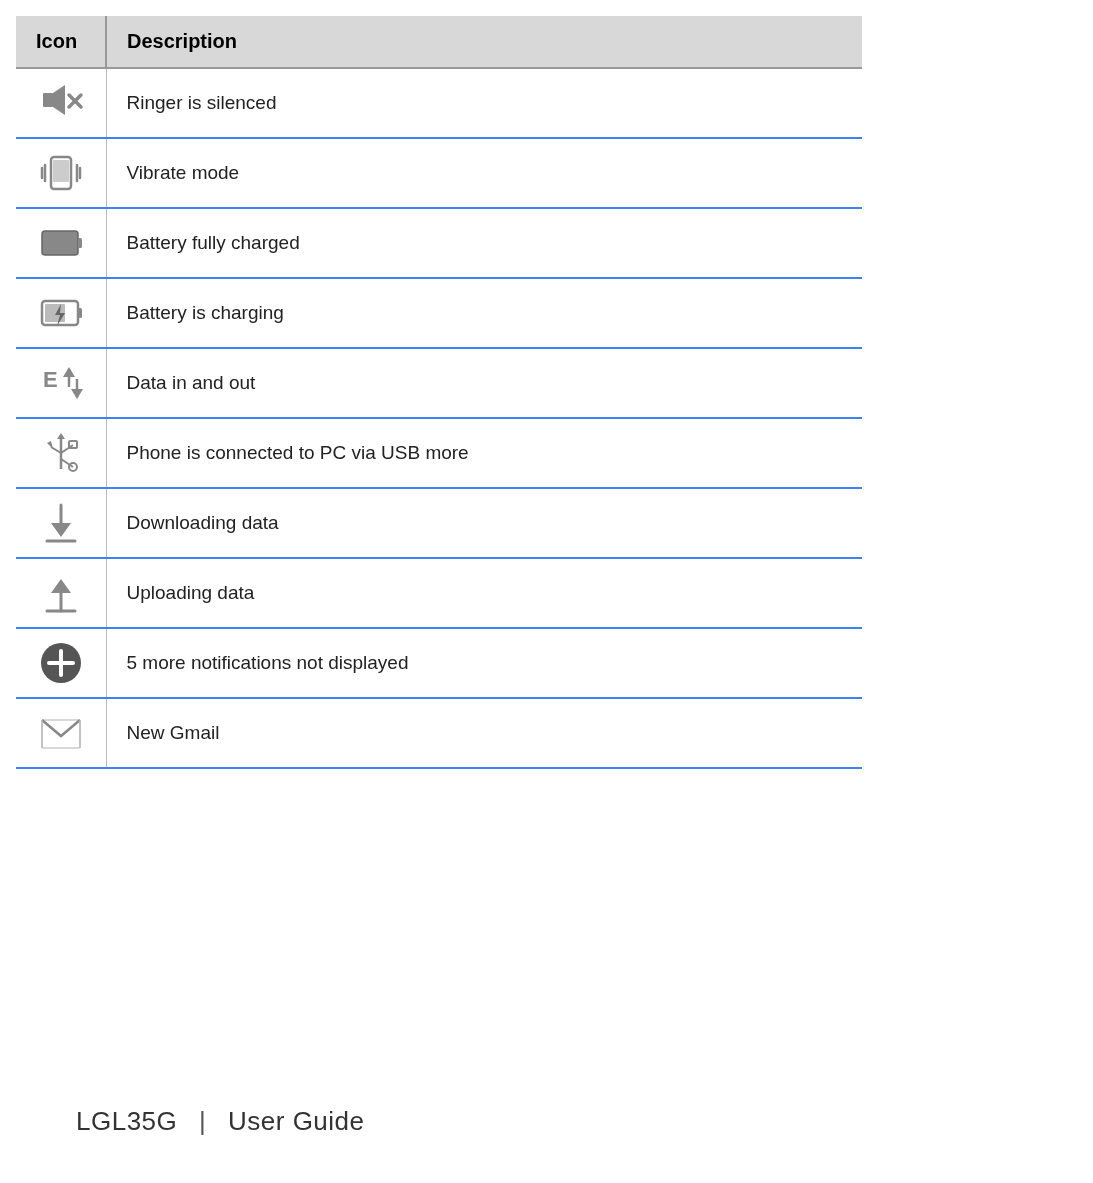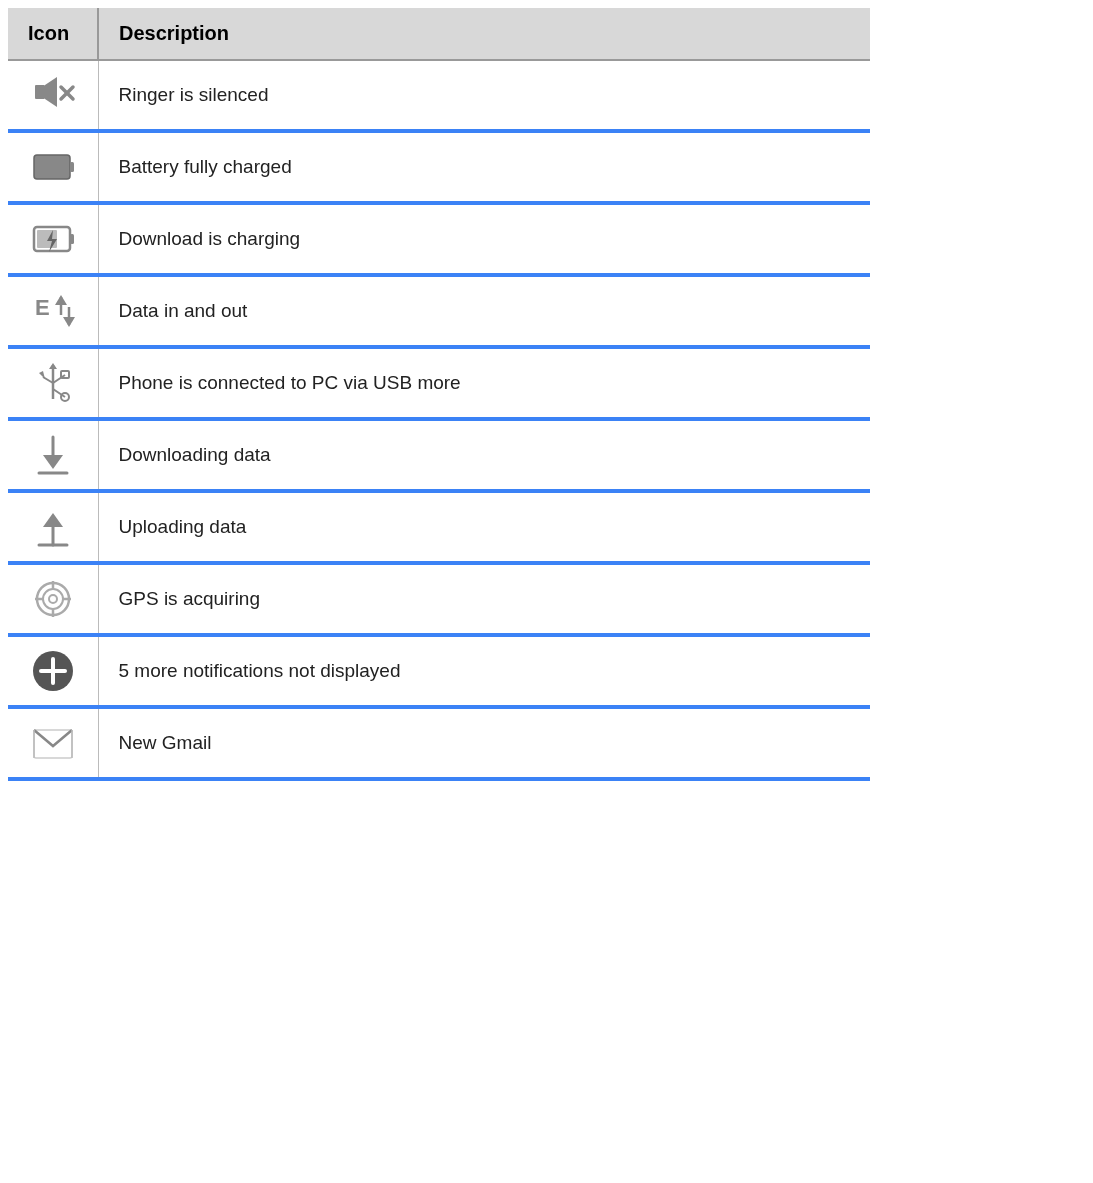--- a/index.html
+++ b/index.html
@@ -8,21 +8,21 @@
       box-sizing: border-box;
     }
     body {
       background: #ffffff;
       font-family: Arial, Helvetica, sans-serif;
       width: 1093px;
       min-height: 1183px;
       position: relative;
     }
     .page-wrapper {
-      padding: 8px;
+      padding: 16px;
       width: 878px;
       min-height: 1183px;
       display: flex;
       flex-direction: column;
     }
     table {
       width: 100%;
       border-collapse: collapse;
       margin-top: 0;
     }
@@ -34,21 +34,21 @@
       font-size: 20px;
       font-weight: bold;
       text-align: left;
       border-bottom: 2px solid #999;
     }
     thead th:first-child {
       width: 90px;
       border-right: 2px solid #999;
     }
     tbody tr {
-      border-bottom: 4px solid #3b82f6;
+      border-bottom: 2px solid #3b82f6;
     }
     tbody td {
       padding: 12px 20px;
       font-size: 19px;
       color: #222;
       vertical-align: middle;
     }
     tbody td:first-child {
       width: 90px;
       border-right: 1px solid #bbb;
@@ -100,40 +100,56 @@
       <line x1="42" y1="14" x2="30" y2="26" stroke="#888" stroke-width="3.5" stroke-linecap="round"></line>
     </svg>
             </div>
           </td>
           <td>Ringer is silenced</td>
         </tr>
         <tr>
           <td>
             <div class="icon-cell">
               <svg width="44" height="44" viewBox="0 0 44 44">
+
+      <rect x="12" y="6" width="20" height="32" rx="3" fill="none" stroke="#888" stroke-width="2.5"></rect>
+      <rect x="14" y="9" width="16" height="22" rx="1" fill="#ccc"></rect>
+      <line x1="6" y1="14" x2="6" y2="30" stroke="#888" stroke-width="2.5" stroke-linecap="round"></line>
+      <line x1="3" y1="17" x2="3" y2="27" stroke="#888" stroke-width="2.5" stroke-linecap="round"></line>
+      <line x1="38" y1="14" x2="38" y2="30" stroke="#888" stroke-width="2.5" stroke-linecap="round"></line>
+      <line x1="41" y1="17" x2="41" y2="27" stroke="#888" stroke-width="2.5" stroke-linecap="round"></line>
+    </svg>
+            </div>
+          </td>
+          <td>Vibrate mode</td>
+        </tr>
+        <tr>
+          <td>
+            <div class="icon-cell">
+              <svg width="44" height="44" viewBox="0 0 44 44">
       <rect x="3" y="10" width="36" height="24" rx="3" fill="#888" stroke="#666" stroke-width="1.5"></rect>
       <rect x="39" y="17" width="4" height="10" rx="1.5" fill="#888"></rect>
     </svg>
             </div>
           </td>
           <td>Battery fully charged</td>
         </tr>
         <tr>
           <td>
             <div class="icon-cell">
               <svg width="44" height="44" viewBox="0 0 44 44">
       <rect x="3" y="10" width="36" height="24" rx="3" fill="none" stroke="#888" stroke-width="2.5"></rect>
       <rect x="39" y="17" width="4" height="10" rx="1.5" fill="#888"></rect>
       <rect x="6" y="13" width="20" height="18" rx="1" fill="#bbb"></rect>
 
       <polygon points="22,13 16,24 21,24 18,35 26,22 21,22" fill="#666"></polygon>
     </svg>
             </div>
           </td>
-          <td>Download is charging</td>
+          <td>Battery is charging</td>
         </tr>
         <tr>
           <td>
             <div class="icon-cell">
               <svg width="44" height="44" viewBox="0 0 44 44">
 
       <text x="4" y="26" font-size="22" font-weight="bold" fill="#888" font-family="Arial">E</text>
 
       <line x1="30" y1="26" x2="30" y2="8" stroke="#888" stroke-width="2.5"></line>
       <polygon points="24,16 30,6 36,16" fill="#888"></polygon>
@@ -188,37 +204,20 @@
     </svg>
             </div>
           </td>
           <td>Uploading data</td>
         </tr>
         <tr>
           <td>
             <div class="icon-cell">
               <svg width="44" height="44" viewBox="0 0 44 44">
 
-      <circle cx="22" cy="22" r="16" fill="none" stroke="#aaa" stroke-width="2.5"></circle>
-      <circle cx="22" cy="22" r="10" fill="none" stroke="#aaa" stroke-width="2"></circle>
-      <circle cx="22" cy="22" r="4" fill="none" stroke="#aaa" stroke-width="2"></circle>
-      <line x1="22" y1="4" x2="22" y2="12" stroke="#aaa" stroke-width="2.5"></line>
-      <line x1="22" y1="32" x2="22" y2="40" stroke="#aaa" stroke-width="2.5"></line>
-      <line x1="4" y1="22" x2="12" y2="22" stroke="#aaa" stroke-width="2.5"></line>
-      <line x1="32" y1="22" x2="40" y2="22" stroke="#aaa" stroke-width="2.5"></line>
-    </svg>
-            </div>
-          </td>
-          <td>GPS is acquiring</td>
-        </tr>
-        <tr>
-          <td>
-            <div class="icon-cell">
-              <svg width="44" height="44" viewBox="0 0 44 44">
-
       <circle cx="22" cy="22" r="20" fill="#555"></circle>
       <line x1="22" y1="10" x2="22" y2="34" stroke="white" stroke-width="4" stroke-linecap="round"></line>
       <line x1="10" y1="22" x2="34" y2="22" stroke="white" stroke-width="4" stroke-linecap="round"></line>
     </svg>
             </div>
           </td>
           <td>5 more notifications not displayed</td>
         </tr>
         <tr>
           <td>
@@ -231,13 +230,18 @@
       <line x1="3" y1="9" x2="3" y2="37" stroke="#bbb" stroke-width="1.5"></line>
       <line x1="41" y1="9" x2="41" y2="37" stroke="#bbb" stroke-width="1.5"></line>
     </svg>
             </div>
           </td>
           <td>New Gmail</td>
         </tr>
       </tbody>
   </table>
 
+  <div class="footer">
+    <span>LGL35G</span>
+    <span class="footer-separator">|</span>
+    <span>User Guide</span>
+  </div>
 </div>
 
 </body></html>

